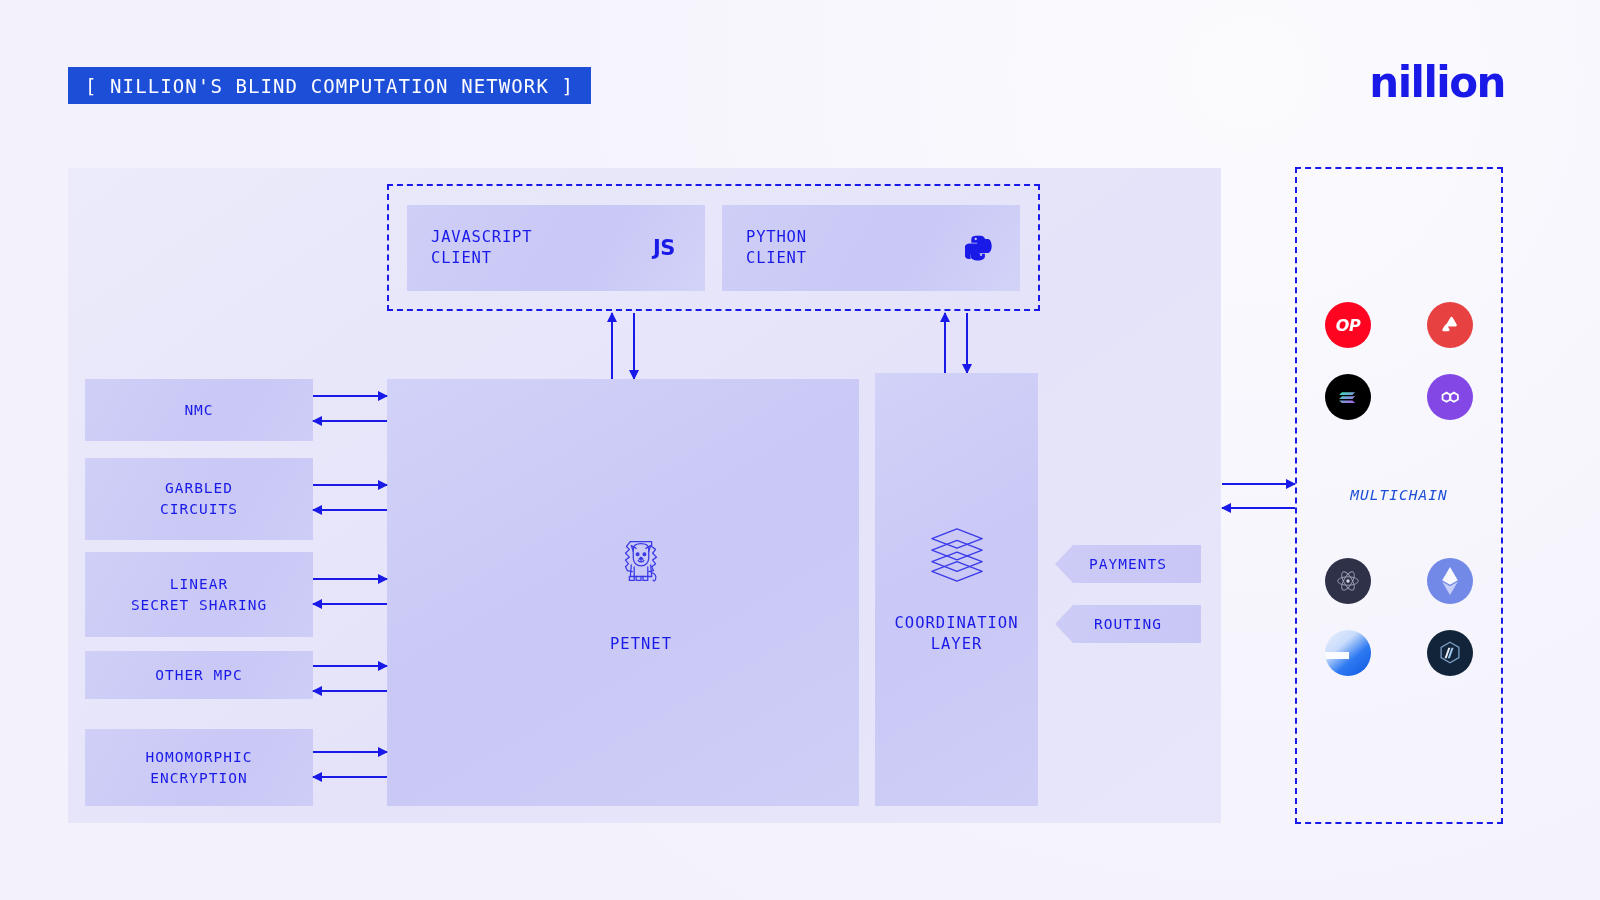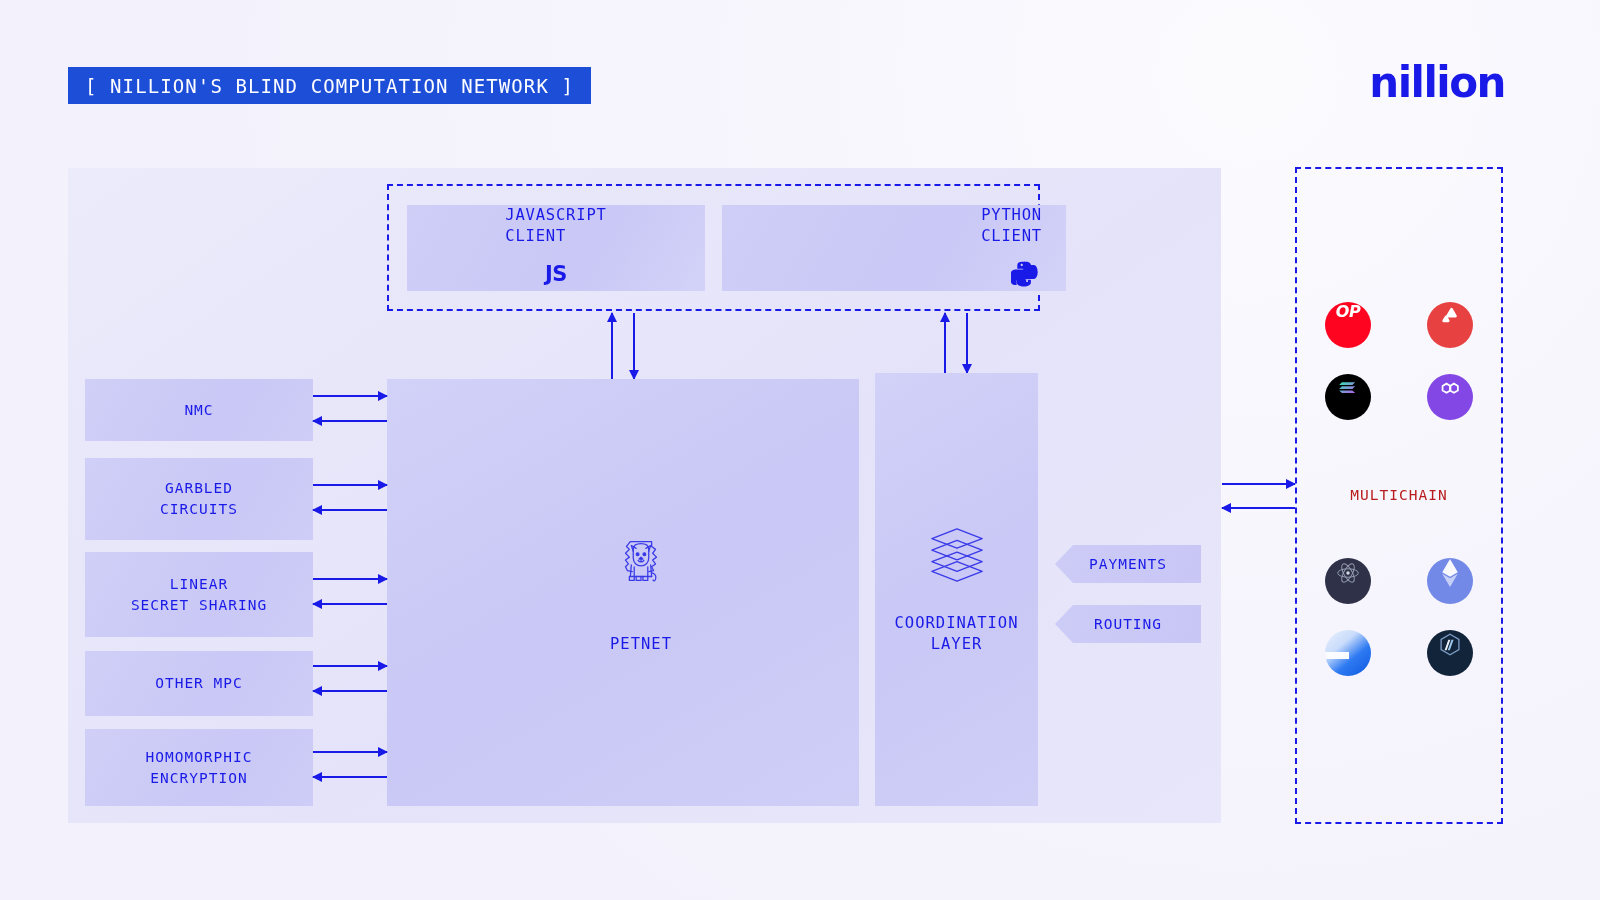--- a/index.html
+++ b/index.html
@@ -69,24 +69,23 @@
 
   .client-box {
     position: absolute;
     top: 19px;
     height: 86px;
     background: linear-gradient(120deg, #cfceF7 0%, #c9c8f6 60%, #d3d2f8 100%);
     display: flex;
     align-items: center;
     justify-content: space-between;
     padding: 0 24px;
-    flex-direction: column;
   }
   #client-js  { left: 18px;  width: 298px; }
-  #client-py  { left: 333px; width: 344px; align-items: flex-end; }
+  #client-py  { left: 333px; width: 298px; }
 
   .client-label {
     font-size: 15.5px;
     line-height: 21px;
     letter-spacing: 0.8px;
     color: #1a1ae8;
     white-space: pre-line;
   }
 
   .client-icon {
@@ -223,36 +222,38 @@
     width: 208px; height: 657px;
     border: 2px dashed #1a1ae8;
   }
   #multichain-label {
     position: absolute;
     left: 0; right: 0;
     top: 318px;
     text-align: center;
     font-size: 14.5px;
     letter-spacing: 1px;
-    color: #b91c1c;
+    color: #1d4ed8;
+    font-style: italic;
   }
   .chain-grid {
     position: absolute;
     left: 0; right: 0;
     display: grid;
     grid-template-columns: 1fr 1fr;
     row-gap: 26px;
     justify-items: center;
   }
   #chain-grid-top    { top: 133px; }
   #chain-grid-bottom { top: 389px; }
   .chain-icon {
     width: 46px; height: 46px;
     border-radius: 50%;
     display: flex;
+    align-items: center;
     justify-content: center;
     overflow: hidden;
   }
 </style>
 </head>
 <body>
 
 <div id="header-bar">
   <div id="title-banner">[ NILLION'S BLIND COMPUTATION NETWORK ]</div>
   <div id="brand-logo">nillion</div>
@@ -317,21 +318,21 @@
   </span>
   <span class="core-label">COORDINATION
 LAYER</span>
 </div>
 
 <div class="tech-box" style="top:379px; height:62px;">NMC</div>
 <div class="tech-box" style="top:458px; height:82px;">GARBLED
 CIRCUITS</div>
 <div class="tech-box" style="top:552px; height:85px;">LINEAR
 SECRET SHARING</div>
-<div class="tech-box" style="top:651px; height:65px;">OTHER MPC</div>
+<div class="tech-box" style="top:651px; height:48px;">OTHER MPC</div>
 <div class="tech-box" style="top:729px; height:77px;">HOMOMORPHIC
 ENCRYPTION</div>
 
 <div class="arrow-h right" style="left:313px; top:395px; width:74px;"></div>
 <div class="arrow-h left" style="left:313px; top:420px; width:74px;"></div>
 
 <div class="arrow-h right" style="left:313px; top:484px; width:74px;"></div>
 <div class="arrow-h left" style="left:313px; top:509px; width:74px;"></div>
 
 <div class="arrow-h right" style="left:313px; top:578px; width:74px;"></div>

